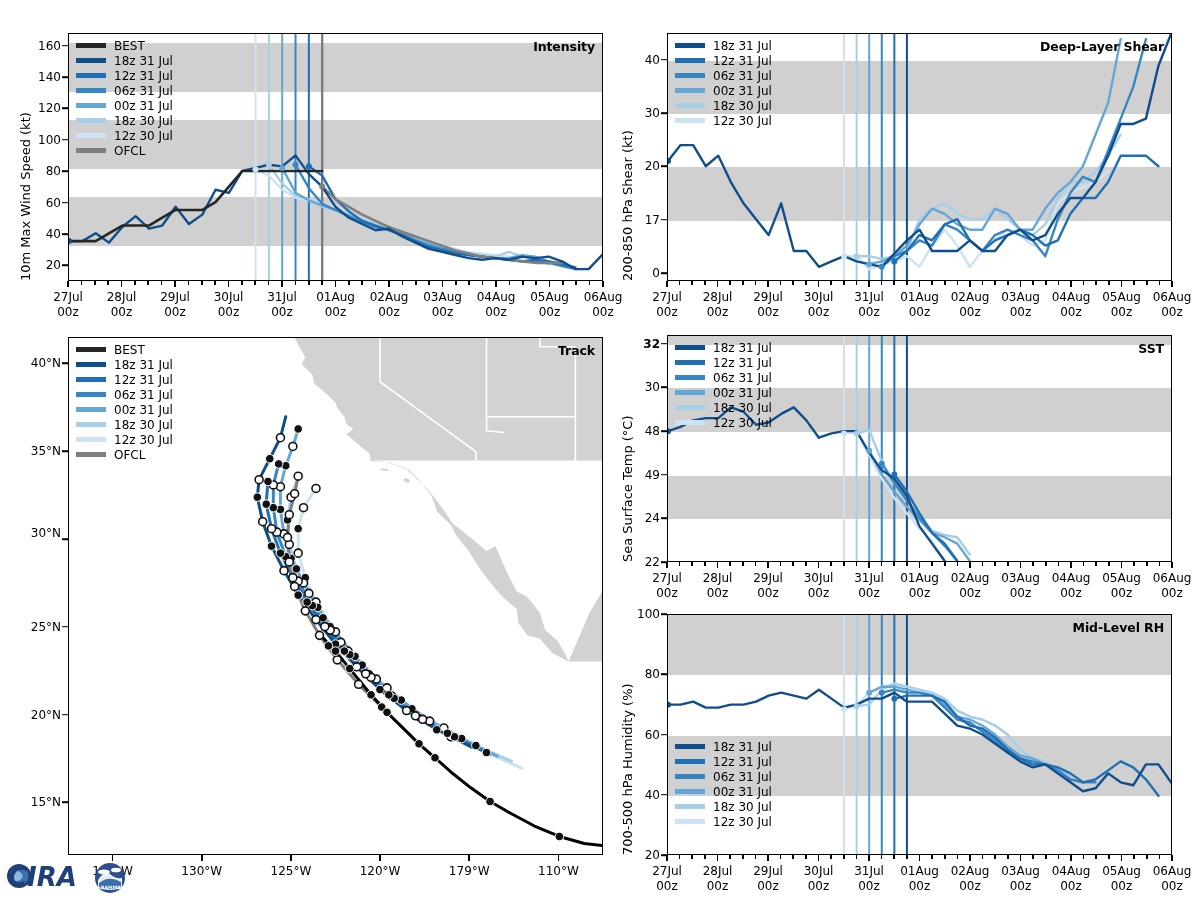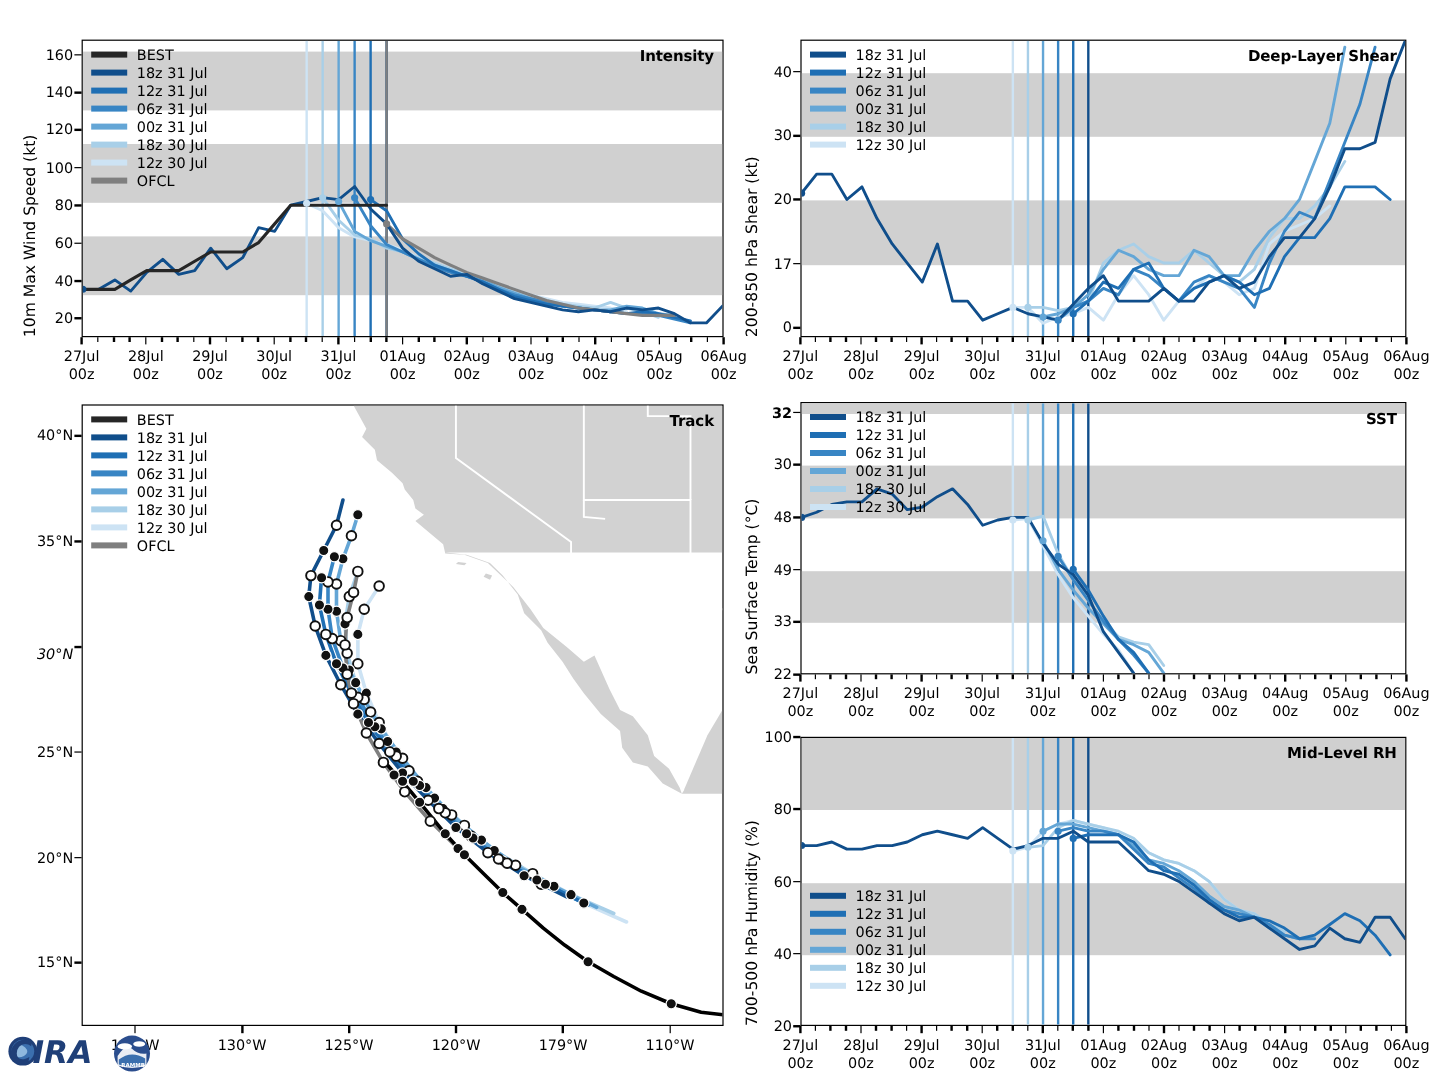--- a/index.html
+++ b/index.html
@@ -338,21 +338,21 @@
           <span class="lg-sw" style="background: rgb(127, 127, 127);"></span>
           <span class="lg-tx">OFCL</span>
         </div>
       </div>
   <div class="ytick" style="top: 465.322px;">15°N</div>
       <div class="ytickmark" style="top: 465.322px;"></div>
       <div class="ytick" style="top: 377.525px;">20°N</div>
       <div class="ytickmark" style="top: 377.525px;"></div>
       <div class="ytick" style="top: 289.729px;">25°N</div>
       <div class="ytickmark" style="top: 289.729px;"></div>
-      <div class="ytick" style="top: 208px; font-style: italic;">30°N</div>
+      <div class="ytick" style="top: 196px;">30°N</div>
       <div class="ytickmark" style="top: 201.932px;"></div>
       <div class="ytick" style="top: 114.136px;">35°N</div>
       <div class="ytickmark" style="top: 114.136px;"></div>
       <div class="ytick" style="top: 26.339px;">40°N</div>
       <div class="ytickmark" style="top: 26.339px;"></div>
       <div class="xtickmark" style="left: 43.7833px;"></div>
       <div class="xlab" style="left: 44.5833px;">135°W</div>
       <div class="xtickmark" style="left: 132.95px;"></div>
       <div class="xlab" style="left: 133.75px;">130°W</div>
       <div class="xtickmark" style="left: 222.117px;"></div>
@@ -531,21 +531,21 @@
           <span class="lg-sw" style="background: rgb(168, 207, 232);"></span>
           <span class="lg-tx">18z 30 Jul</span>
         </div>
         <div class="lg-row">
           <span class="lg-sw" style="background: rgb(205, 227, 244);"></span>
           <span class="lg-tx">12z 30 Jul</span>
         </div>
       </div>
   <div class="ytick" style="top: 227px;">22</div>
       <div class="ytickmark" style="top: 227px;"></div>
-      <div class="ytick" style="top: 183.346px;">33</div>
+      <div class="ytick" style="top: 183.346px;">24</div>
       <div class="ytickmark" style="top: 183.346px;"></div>
       <div class="ytick" style="top: 139.692px;">49</div>
       <div class="ytickmark" style="top: 139.692px;"></div>
       <div class="ytick" style="top: 96.0385px;">48</div>
       <div class="ytickmark" style="top: 96.0385px;"></div>
       <div class="ytick" style="top: 52.3846px;">30</div>
       <div class="ytickmark" style="top: 52.3846px;"></div>
       <div class="ytick" style="top: 8.73077px; font-weight: bold;">32</div>
       <div class="ytickmark" style="top: 8.73077px;"></div>
       <div class="xtickmark" style="left: -0.8px;"></div>

